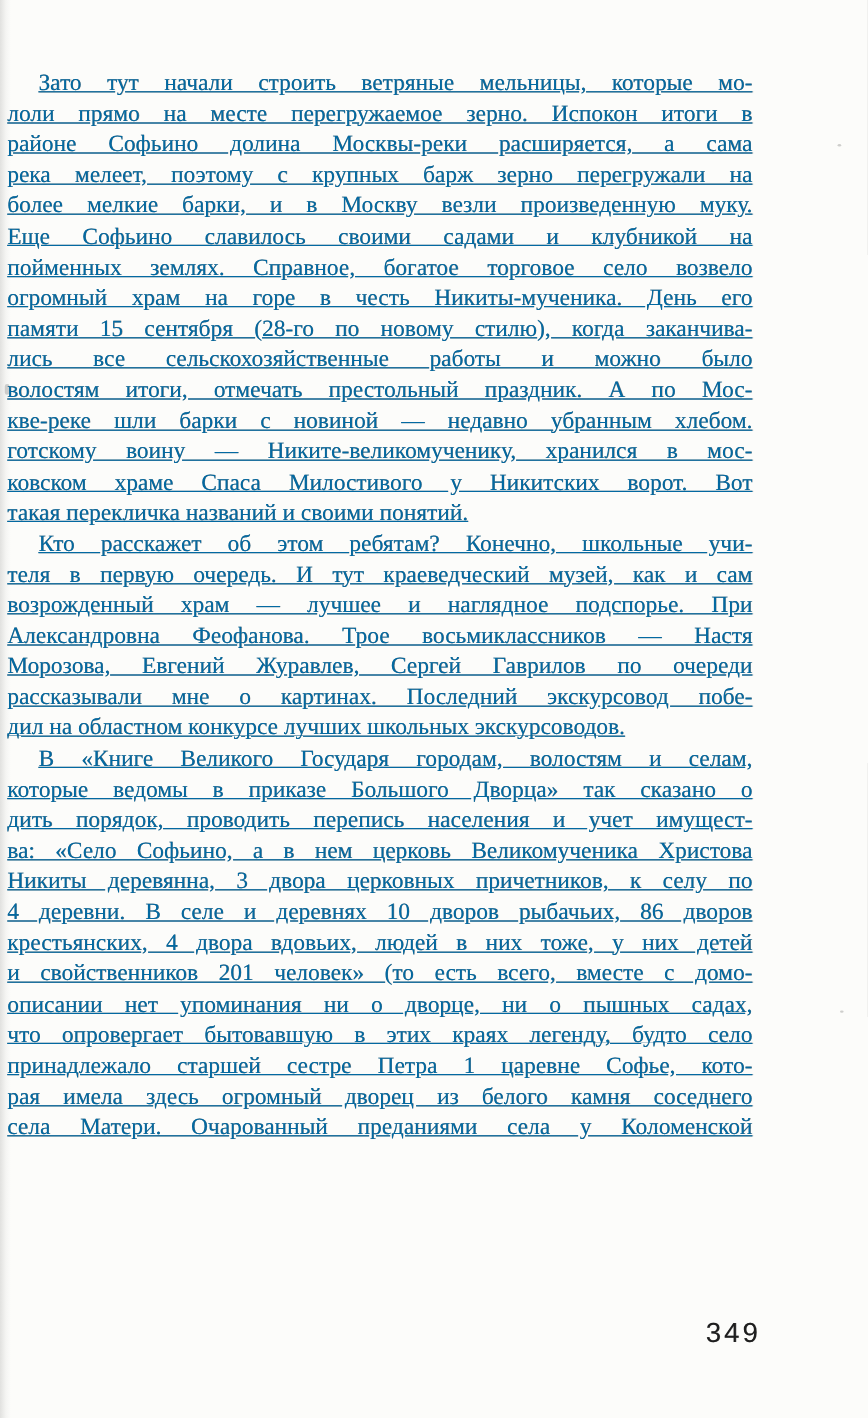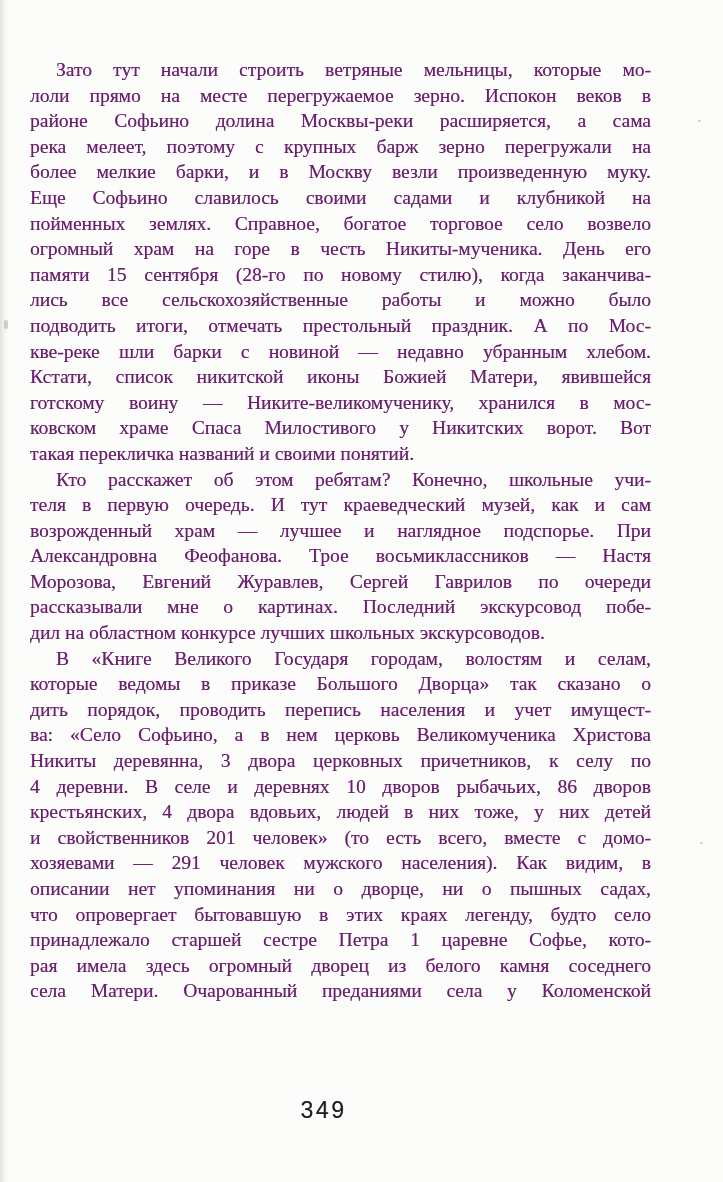--- a/index.html
+++ b/index.html
@@ -28,93 +28,92 @@
     background: rgba(120,120,118,0.35);
     border-radius: 50%;
   }
   .speck.s1 { left: 57px;  top: 66px;  width: 3px; height: 2px; }
   .speck.s2 { left: 698px; top: 120px; width: 3px; height: 2px; }
   .speck.s3 { left: 4px;   top: 320px; width: 4px; height: 9px; background: rgba(110,110,108,0.30); border-radius: 2px; }
   .speck.s4 { left: 700px; top: 842px; width: 3px; height: 2px; }
 
   .text-block {
     position: absolute;
-    left: 30px;
+    left: 6px;
     top: 57px;
     width: 621px;
-    color: #701a75;
+    color: #0369a1;
     font-size: 19.5px;
     line-height: 25.6px;
     text-shadow: 0.25px 0 0 rgba(28,28,28,0.55);
+    text-decoration: underline;
   }
   .line {
     height: 25.6px;
     text-align: justify;
     text-align-last: justify;
     white-space: nowrap;
   }
   .line.indent { text-indent: 26px; }
   .line.para-end { text-align-last: left; }
 
   .page-number {
     position: absolute;
     left: 13px;
     top: 1097px;
     width: 621px;
-    text-align: center;
+    text-align: right;
     font-family: "Liberation Sans", sans-serif;
     font-size: 23px;
     letter-spacing: 2.5px;
     color: #1e1e1e;
     text-shadow: 0.3px 0 0 rgba(30,30,30,0.5);
   }
 </style>
 </head>
 <body>
 
 <div class="page">
   <div class="edge-shadow"></div>
   <div class="speck s1"></div>
   <div class="speck s2"></div>
   <div class="speck s3"></div>
   <div class="speck s4"></div>
 
   <div class="text-block" id="text-block">
       <div class="line indent">Зато тут начали строить ветряные мельницы, которые мо-</div>
-      <div class="line">лоли прямо на месте перегружаемое зерно. Испокон веков в</div>
+      <div class="line">лоли прямо на месте перегружаемое зерно. Испокон итоги в</div>
       <div class="line">районе Софьино долина Москвы-реки расширяется, а сама</div>
       <div class="line">река мелеет, поэтому с крупных барж зерно перегружали на</div>
       <div class="line">более мелкие барки, и в Москву везли произведенную муку.</div>
       <div class="line">Еще Софьино славилось своими садами и клубникой на</div>
       <div class="line">пойменных землях. Справное, богатое торговое село возвело</div>
       <div class="line">огромный храм на горе в честь Никиты-мученика. День его</div>
       <div class="line">памяти 15 сентября (28-го по новому стилю), когда заканчива-</div>
       <div class="line">лись все сельскохозяйственные работы и можно было</div>
-      <div class="line">подводить итоги, отмечать престольный праздник. А по Мос-</div>
+      <div class="line">волостям итоги, отмечать престольный праздник. А по Мос-</div>
       <div class="line">кве-реке шли барки с новиной — недавно убранным хлебом.</div>
-      <div class="line">Кстати, список никитской иконы Божией Матери, явившейся</div>
       <div class="line">готскому воину — Никите-великомученику, хранился в мос-</div>
       <div class="line">ковском храме Спаса Милостивого у Никитских ворот. Вот</div>
       <div class="line para-end">такая перекличка названий и своими понятий.</div>
       <div class="line indent">Кто расскажет об этом ребятам? Конечно, школьные учи-</div>
       <div class="line">теля в первую очередь. И тут краеведческий музей, как и сам</div>
       <div class="line">возрожденный храм — лучшее и наглядное подспорье. При</div>
       <div class="line">Александровна Феофанова. Трое восьмиклассников — Настя</div>
       <div class="line">Морозова, Евгений Журавлев, Сергей Гаврилов по очереди</div>
       <div class="line">рассказывали мне о картинах. Последний экскурсовод побе-</div>
       <div class="line para-end">дил на областном конкурсе лучших школьных экскурсоводов.</div>
       <div class="line indent">В «Книге Великого Государя городам, волостям и селам,</div>
       <div class="line">которые ведомы в приказе Большого Дворца» так сказано о</div>
       <div class="line">дить порядок, проводить перепись населения и учет имущест-</div>
       <div class="line">ва: «Село Софьино, а в нем церковь Великомученика Христова</div>
       <div class="line">Никиты деревянна, 3 двора церковных причетников, к селу по</div>
       <div class="line">4 деревни. В селе и деревнях 10 дворов рыбачьих, 86 дворов</div>
       <div class="line">крестьянских, 4 двора вдовьих, людей в них тоже, у них детей</div>
       <div class="line">и свойственников 201 человек» (то есть всего, вместе с домо-</div>
-      <div class="line">хозяевами — 291 человек мужского населения). Как видим, в</div>
       <div class="line">описании нет упоминания ни о дворце, ни о пышных садах,</div>
       <div class="line">что опровергает бытовавшую в этих краях легенду, будто село</div>
       <div class="line">принадлежало старшей сестре Петра 1 царевне Софье, кото-</div>
       <div class="line">рая имела здесь огромный дворец из белого камня соседнего</div>
       <div class="line">села Матери. Очарованный преданиями села у Коломенской</div>
     </div>
 
   <div class="page-number">349</div>
 </div>
 

